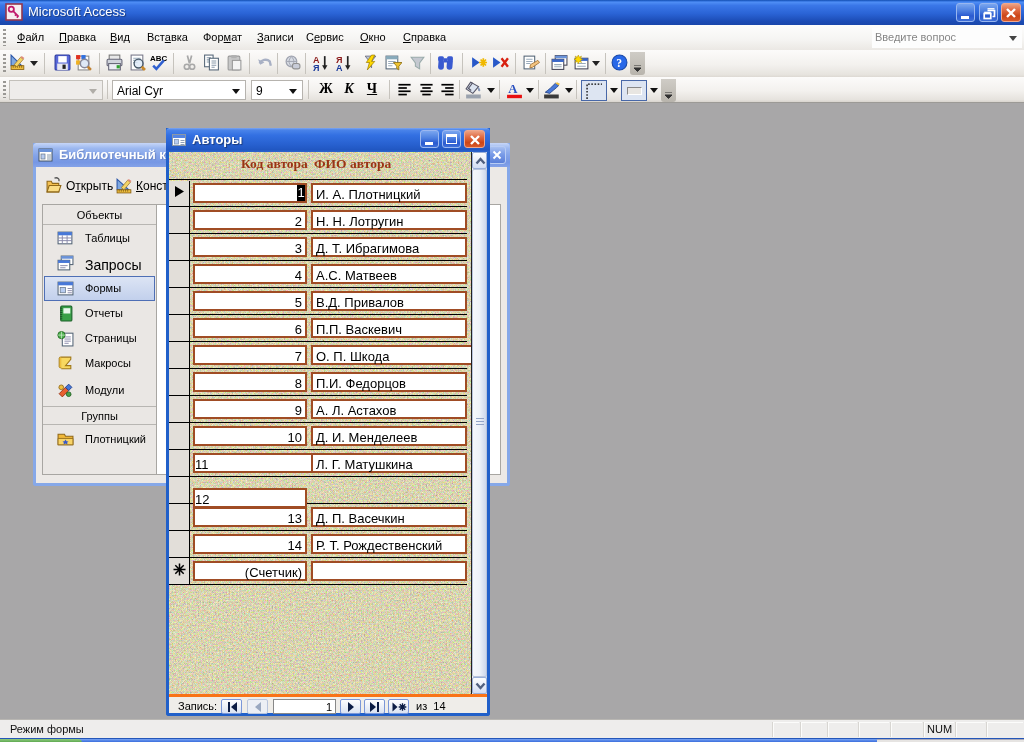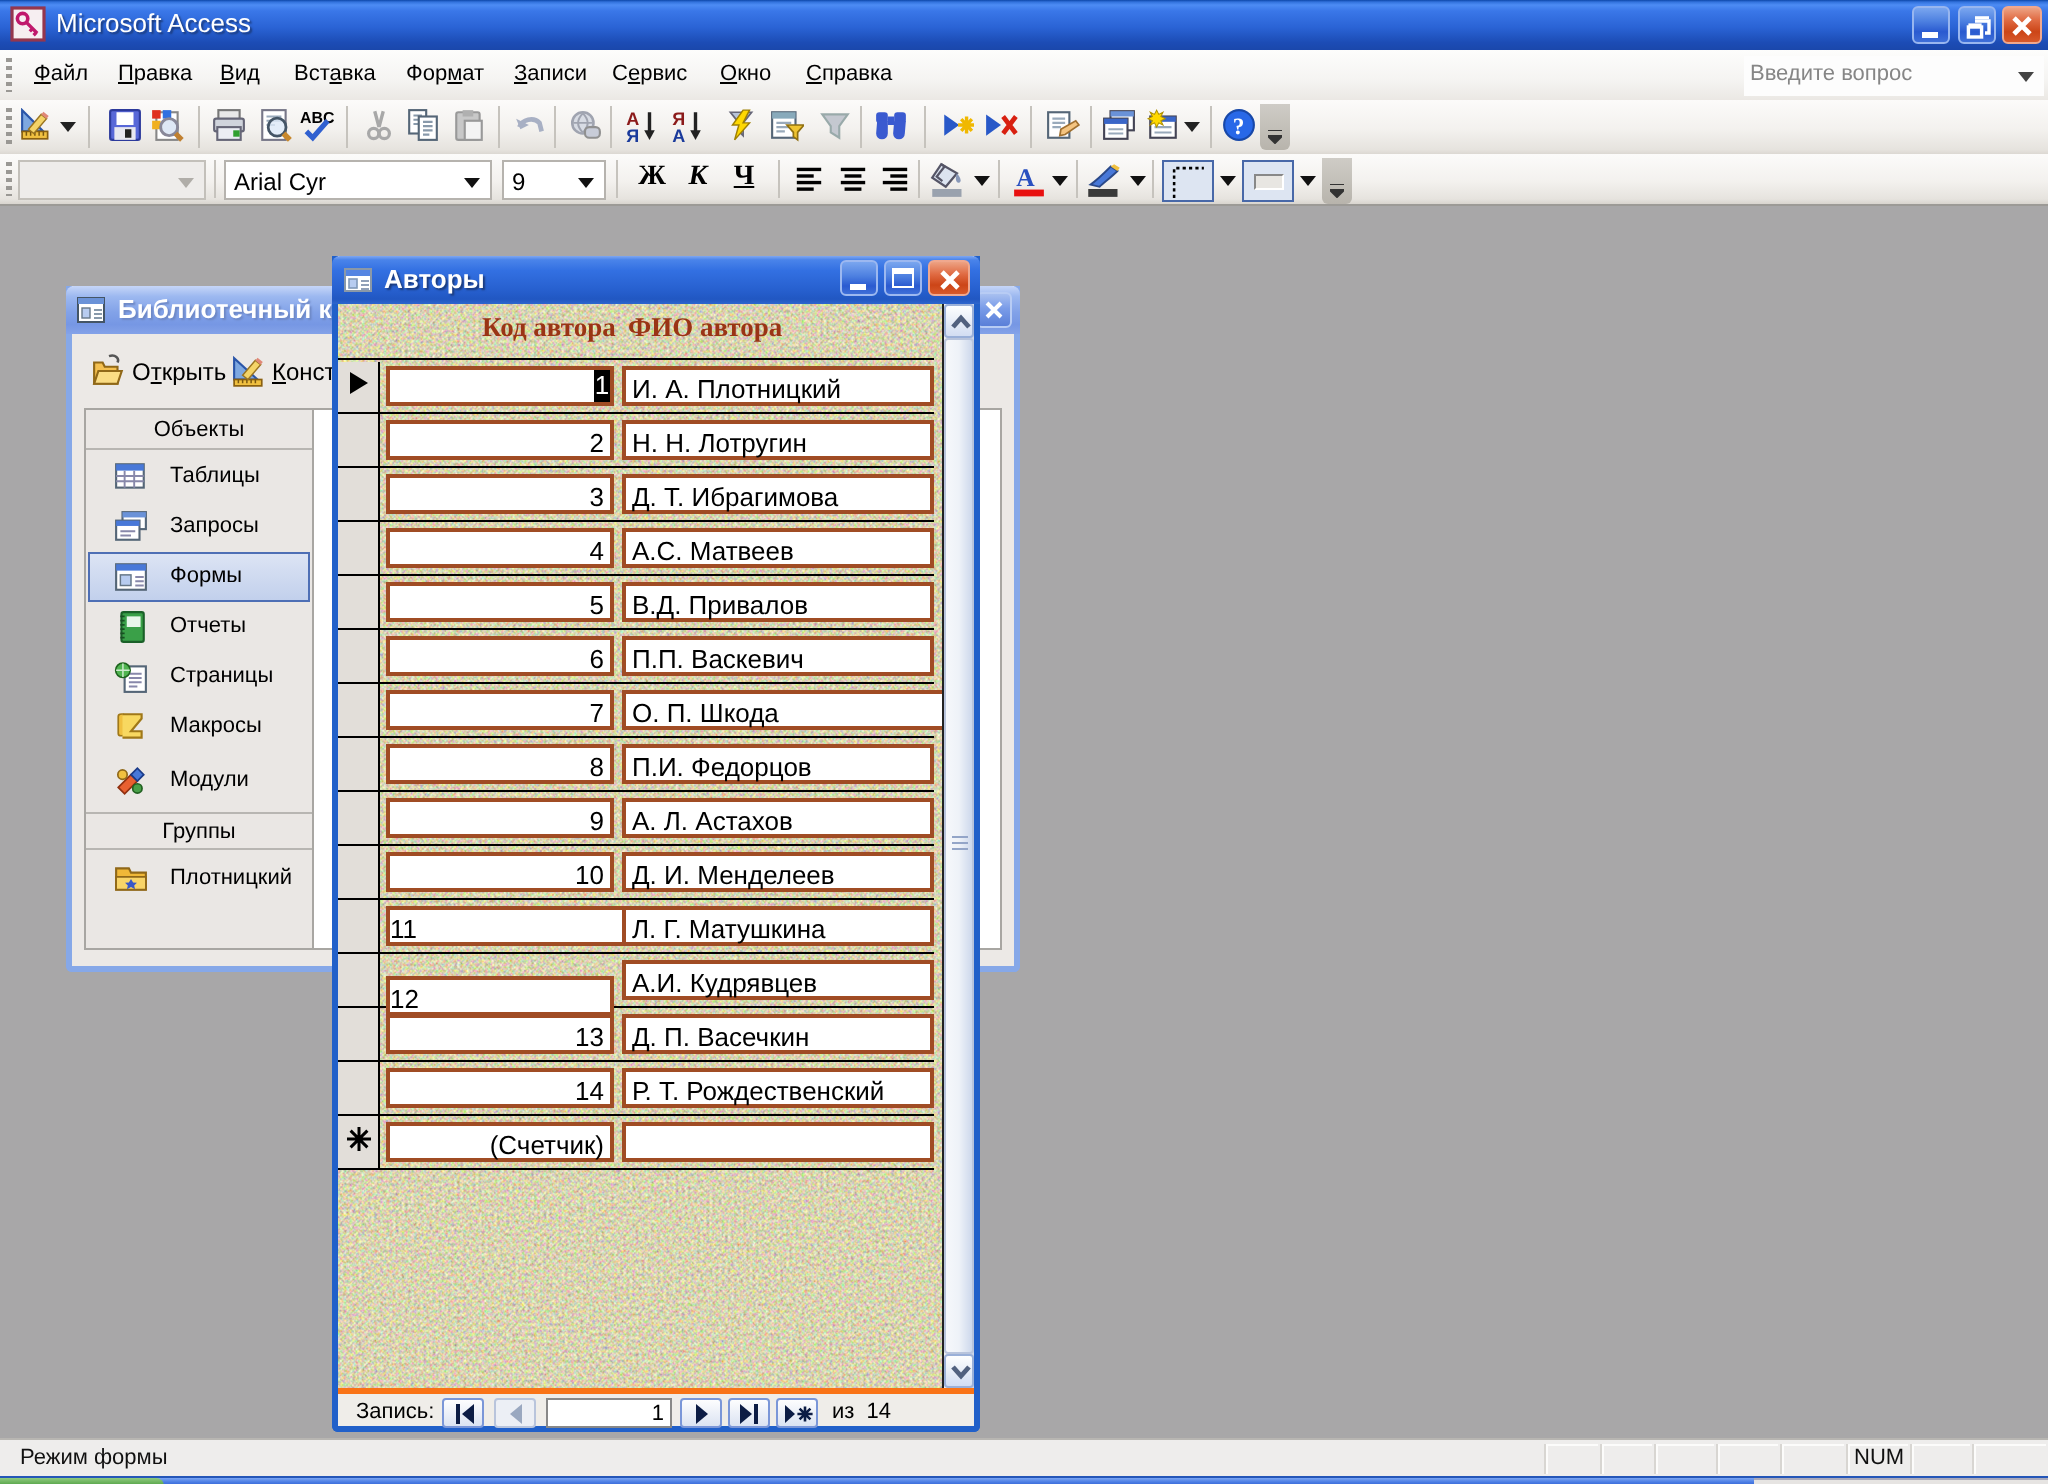--- a/index.html
+++ b/index.html
@@ -362,21 +362,21 @@
         <path d="M1 7.5 h13 M1 10 h13 M5 5 v8 M9.5 5 v8" stroke="#88a" stroke-width="0.9"></path>
       </svg>
       <div class="ab" style="left:42px;top:27px;font-size:11px">Таблицы</div>
       <svg class="ab" style="left:14px;top:50px" width="17" height="17" viewBox="0 0 16 16">
         <rect x="4" y="1" width="11" height="8" fill="#fff" stroke="#567" stroke-width="1"></rect>
         <rect x="4" y="1" width="11" height="2.5" fill="#6a92d8"></rect>
         <rect x="1" y="5" width="11" height="9" fill="#fff" stroke="#567" stroke-width="1"></rect>
         <rect x="1" y="5" width="11" height="2.5" fill="#4878d8"></rect>
         <path d="M3 10 h7 M3 12 h5" stroke="#88a" stroke-width="0.9"></path>
       </svg>
-      <div class="ab" style="left:42px;top:52px;font-size:11px">Запросы</div>
+      <div class="ab" style="left:42px;top:52px;font-size:14px">Запросы</div>
       <div class="ab" style="left:1px;top:71px;width:111px;height:25px;background:linear-gradient(180deg,#dce4f4,#c2d0ec);border:1px solid #4e6fb5"></div>
       <svg class="ab" style="left:14px;top:75px" width="17" height="17" viewBox="0 0 16 16">
         <rect x="1" y="2" width="14" height="12" fill="#fff" stroke="#567" stroke-width="1"></rect>
         <rect x="1" y="2" width="14" height="3" fill="#4878d8"></rect>
         <rect x="3" y="7" width="5" height="5" fill="#b8ccf0" stroke="#678" stroke-width="0.7"></rect>
         <path d="M10 8 h4 M10 10 h4 M10 12 h4" stroke="#88a" stroke-width="0.9"></path>
       </svg>
       <div class="ab" style="left:42px;top:77px;font-size:11px">Формы</div>
       <svg class="ab" style="left:14px;top:100px" width="17" height="17" viewBox="0 0 16 16">
         <rect x="3.5" y="1" width="10.5" height="14" rx="1" fill="#3aa048" stroke="#1a6028" stroke-width="1"></rect>
@@ -483,21 +483,20 @@
       <div class="ab" style="left:24px;top:247px;width:114px;height:20px;background:#fff;border:2px solid #a04c24;font-size:13px;text-align:right;padding:2px 3px 0 0">9</div>
       <div class="ab" style="left:142px;top:247px;width:156px;height:20px;background:#fff;border:2px solid #a04c24;font-size:13px;padding:2px 0 0 3px;white-space:nowrap">А. Л. Астахов</div>
       <div class="ab" style="left:0;top:297px;width:298px;height:1px;background:#000"></div>
       <div class="ab" style="left:24px;top:274px;width:114px;height:20px;background:#fff;border:2px solid #a04c24;font-size:13px;text-align:right;padding:2px 3px 0 0">10</div>
       <div class="ab" style="left:142px;top:274px;width:156px;height:20px;background:#fff;border:2px solid #a04c24;font-size:13px;padding:2px 0 0 3px;white-space:nowrap">Д. И. Менделеев</div>
       <div class="ab" style="left:0;top:324px;width:298px;height:1px;background:#000"></div>
       <div class="ab" style="left:24px;top:301px;width:127px;height:20px;background:#fff;border:2px solid #a04c24;font-size:13px;padding:2px 3px 0 0">11</div>
       <div class="ab" style="left:142px;top:301px;width:156px;height:20px;background:#fff;border:2px solid #a04c24;font-size:13px;padding:2px 0 0 3px;white-space:nowrap">Л. Г. Матушкина</div>
       <div class="ab" style="left:0;top:351px;width:298px;height:1px;background:#000"></div>
       <div class="ab" style="left:24px;top:336px;width:114px;height:20px;background:#fff;border:2px solid #a04c24;font-size:13px;text-align:left;padding:2px 3px 0 0">12</div>
-      <div class="ab" style="left:142px;top:328px;width:156px;height:20px;background:#fff;border:2px solid #a04c24;font-size:13px;padding:2px 0 0 3px;white-space:nowrap">А.И. Кудрявцев</div>
       <div class="ab" style="left:0;top:378px;width:298px;height:1px;background:#000"></div>
       <div class="ab" style="left:24px;top:355px;width:114px;height:20px;background:#fff;border:2px solid #a04c24;font-size:13px;text-align:right;padding:2px 3px 0 0">13</div>
       <div class="ab" style="left:142px;top:355px;width:156px;height:20px;background:#fff;border:2px solid #a04c24;font-size:13px;padding:2px 0 0 3px;white-space:nowrap">Д. П. Васечкин</div>
       <div class="ab" style="left:0;top:405px;width:298px;height:1px;background:#000"></div>
       <div class="ab" style="left:24px;top:382px;width:114px;height:20px;background:#fff;border:2px solid #a04c24;font-size:13px;text-align:right;padding:2px 3px 0 0">14</div>
       <div class="ab" style="left:142px;top:382px;width:156px;height:20px;background:#fff;border:2px solid #a04c24;font-size:13px;padding:2px 0 0 3px;white-space:nowrap">Р. Т. Рождественский</div>
       <div class="ab" style="left:0;top:432px;width:298px;height:1px;background:#000"></div>
       <div class="ab" style="left:24px;top:409px;width:114px;height:20px;background:#fff;border:2px solid #a04c24;font-size:13px;text-align:right;padding:2px 3px 0 0">(Счетчик)</div>
       <div class="ab" style="left:142px;top:409px;width:156px;height:20px;background:#fff;border:2px solid #a04c24"></div>
       <svg class="ab" style="left:6px;top:34px" width="9" height="11" viewBox="0 0 9 11">

